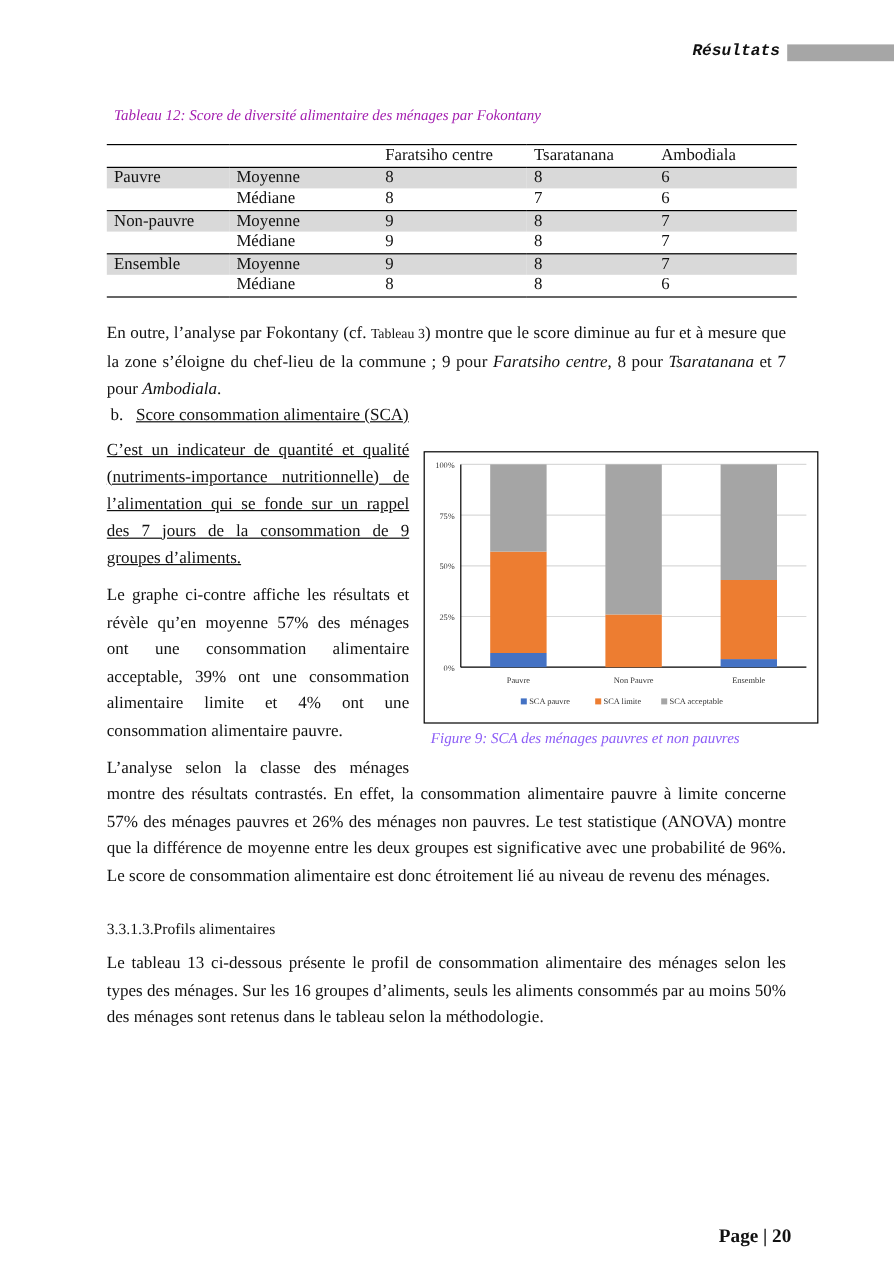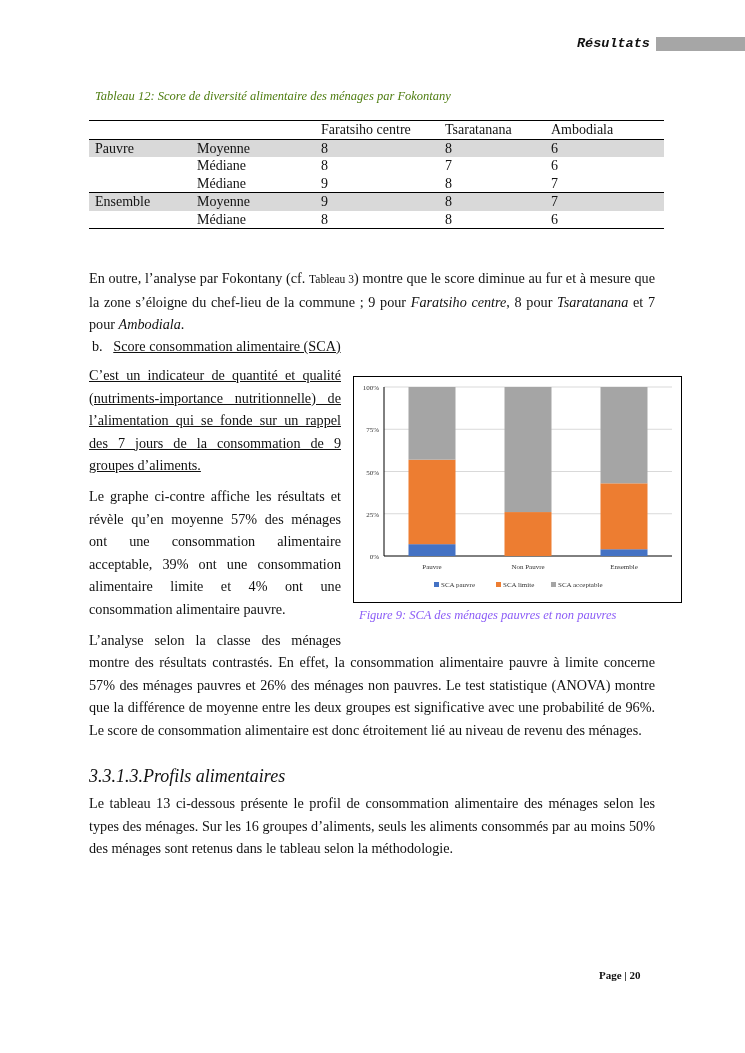--- a/index.html
+++ b/index.html
@@ -1,35 +1,35 @@
 <!DOCTYPE html>
 <html><head>
 <meta charset="utf-8">
 <style>
   html, body { margin:0; padding:0; background:#fff; }
   body { width:745px; height:1053px; position:relative; font-family:"Liberation Serif", serif; color:#111; overflow:hidden; }
   .header-title { position:absolute; left:577px; top:36px; font-family:Liberation Mono, monospace; font-weight:bold; font-style:italic; font-size:13.5px; color:#111; }
   .header-bar { position:absolute; left:656px; top:37px; width:89px; height:14px; background:#a6a6a6; }
-  .table-caption { position:absolute; left:95px; top:89px; font-style:italic; font-size:12.5px; color:#4d7c0f; }
+  .table-caption { position:absolute; left:95px; top:89px; font-style:italic; font-size:12.5px; color:#a21caf; }
   table.t12 { position:absolute; left:89px; top:120px; width:575px; border-collapse:collapse; font-size:14px; }
   table.t12 td { padding:0 6px; height:17.5px; line-height:17px; }
   table.t12 tr.head td { border-top:1.3px solid #000; border-bottom:1.3px solid #000; }
   table.t12 tr.shade td { background:#d9d9d9; }
   table.t12 tr.grp td { border-top:1px solid #000; }
   table.t12 tr.last td { border-bottom:1.3px solid #000; }
   .c0{width:90px;} .c1{width:112px;} .c2{width:112px;} .c3{width:94px;}
   .para { position:absolute; left:89px; width:566px; font-size:14.2px; line-height:22.5px; text-align:justify; }
   .para .small { font-size:11.5px; }
   .sub-head { position:absolute; left:92px; top:338px; font-size:14.2px;text-align:center; }
   .sub-head u { text-decoration:underline; }
   .col-para { position:absolute; left:89px; width:252px; font-size:14.2px; line-height:22.5px; text-align:justify; }
   .chart-box { position:absolute; left:353px; top:376px; width:327px; height:225px; border:1px solid #000; background:#fff; }
   .fig-caption { position:absolute; left:359px; top:608px; font-style:italic; font-size:12.5px; color:#8b5cf6; }
-  .section-head { position:absolute; left:89px; top:766px; font-style:italic; font-size:18px; }
-  .page-num { position:absolute; left:599px; top:969px; font-weight:bold; font-size:11px; }
+  .section-head { position:absolute; left:89px; top:766px; font-size:13px; }
+  .page-num { position:absolute; left:599px; top:1022px; font-weight:bold; font-size:16px; }
   svg text { font-family:"Liberation Serif", serif; }
 </style>
 </head>
 <body>
 
 <div class="header-title">Résultats</div>
 <div class="header-bar"></div>
 
 <div class="table-caption">Tableau 12: Score de diversité alimentaire des ménages par Fokontany</div>
 
@@ -48,20 +48,27 @@
     <td>8</td>
     <td>8</td>
     <td>6</td>
   </tr>
   <tr>
     <td></td>
     <td>Médiane</td>
     <td>8</td>
     <td>7</td>
     <td>6</td>
+  </tr>
+  <tr class="shade grp">
+    <td>Non-pauvre</td>
+    <td>Moyenne</td>
+    <td>9</td>
+    <td>8</td>
+    <td>7</td>
   </tr>
   <tr>
     <td></td>
     <td>Médiane</td>
     <td>9</td>
     <td>8</td>
     <td>7</td>
   </tr>
   <tr class="shade grp">
     <td>Ensemble</td>

